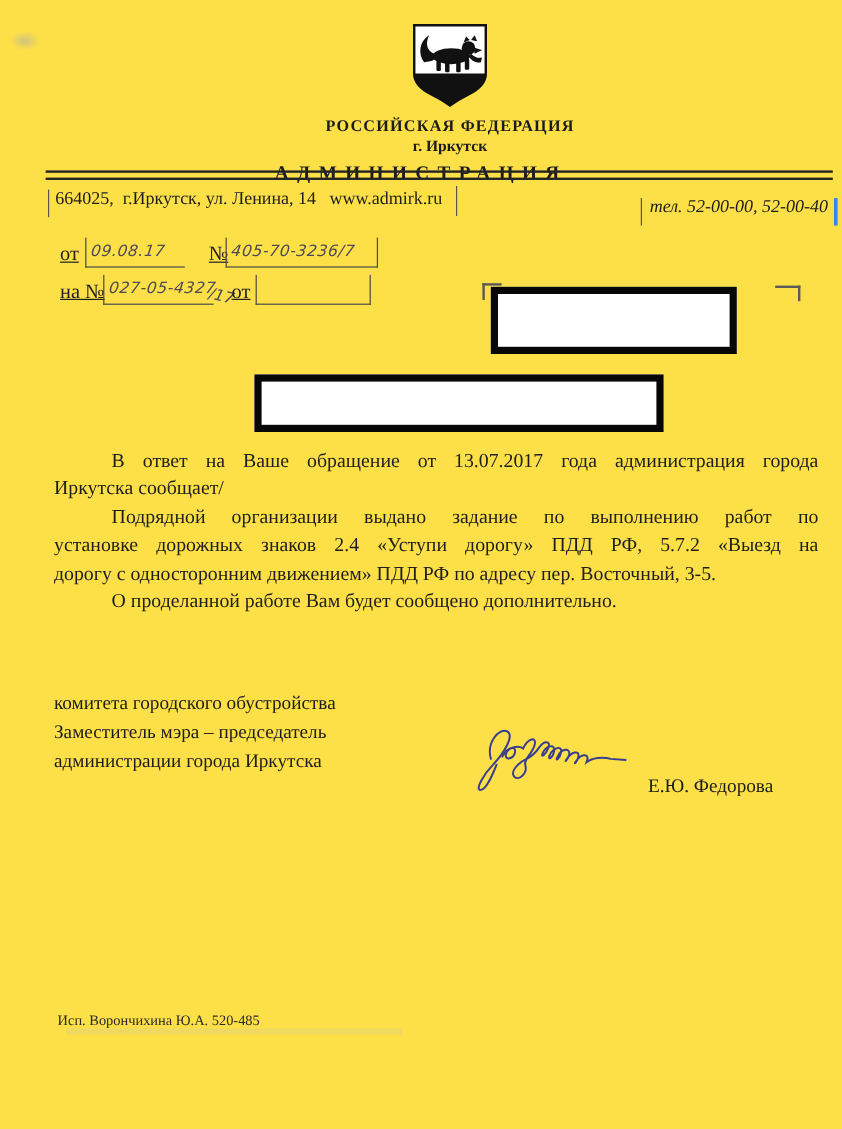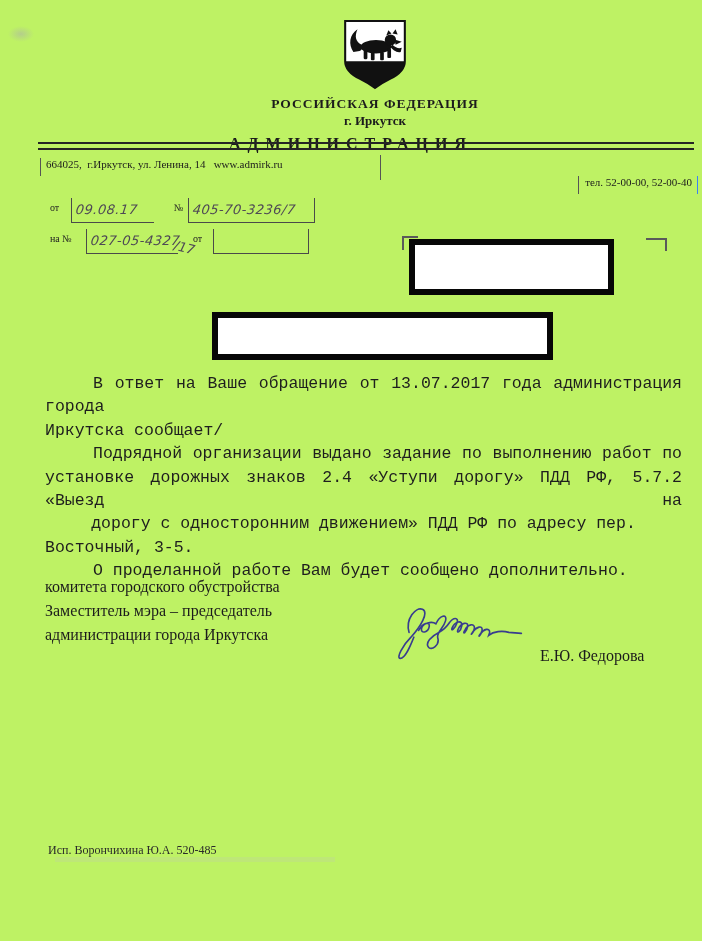--- a/index.html
+++ b/index.html
@@ -1,67 +1,67 @@
 <!DOCTYPE html>
 <html><head>
 <meta charset="utf-8">
 <style>
   html,body{margin:0;padding:0;background:#e8e8e8;}
   .page{
     position:relative;width:702px;height:941px;margin:0 auto;
-    background:#bef264;overflow:hidden;
+    background:#fde047;overflow:hidden;
     font-family:"Liberation Serif",serif;color:#1c1c1c;
   }
   
   .smudge{position:absolute;left:8px;top:26px;width:26px;height:16px;
     background:radial-gradient(closest-side,rgba(170,170,178,.5),rgba(170,170,178,0));}
   .noiseband{position:absolute;left:55px;top:857px;width:280px;height:5px;
     background:rgba(190,190,190,.22);}
 
   
   .header{position:absolute;top:18px;left:0;width:702px;text-align:center;}
   .crest-wrap{transform:translateX(24px);}
   .country{transform:translateX(24px);font-weight:bold;font-size:13.5px;letter-spacing:1px;margin-top:2px;}
   .city{transform:translateX(24px);font-weight:bold;font-size:13px;margin-top:1px;}
   .org{font-weight:bold;font-size:16px;letter-spacing:7px;margin-top:6px;}
   .double-rule{position:absolute;left:38px;top:142px;width:656px;height:4px;
     border-top:2.5px solid #252525;border-bottom:2px solid #252525;}
 
   
-  .contact-row{position:absolute;left:0;top:153px;width:702px;height:28px;font-size:11px;}
+  .contact-row{position:absolute;left:0;top:153px;width:702px;height:28px;font-size:15px;}
   .addr{position:absolute;left:40px;top:5px;white-space:pre;
     border-left:1px solid #555;padding-left:5px;padding-bottom:6px;}
   .vbar{position:absolute;width:1px;height:25px;background:#555;}
   .vbar.mid{left:380px;top:2px;}
-  .phone{position:absolute;right:4px;top:23px;white-space:pre;
-    border-left:1px solid #555;border-right:1px solid #3b82f6;
-    padding:0 5px 6px 6px;}
+  .phone{position:absolute;right:4px;top:12px;white-space:pre;
+    border-left:1px solid #555;border-right:3px solid #3b82f6;
+    padding:0 5px 6px 6px;font-style:italic;}
 
   
-  .ref-label{position:absolute;font-size:10px;color:#222;}
+  .ref-label{position:absolute;font-size:17px;color:#222;text-decoration:underline;}
   .field{position:absolute;border-left:1px solid #4a4a4a;border-bottom:1px solid #4a4a4a;}
   .field.closed{border-right:1px solid #4a4a4a;}
   .hand{font-family:"DejaVu Sans",sans-serif;font-style:italic;font-size:13px;
     color:#4e4955;letter-spacing:.5px;display:inline-block;transform:skewX(-7deg);
     white-space:nowrap;padding:4px 0 1px 4px;}
   .hand-suffix{position:absolute;left:174px;top:240px;font-family:"DejaVu Sans",sans-serif;
     font-style:italic;font-size:13px;color:#4e4955;transform:rotate(14deg);}
 
   
   .corner-left{position:absolute;left:402px;top:236px;width:14px;height:12px;
     border-top:2px solid #5a5a5a;border-left:2px solid #5a5a5a;}
   .corner-right{position:absolute;left:646px;top:238px;width:19px;height:11px;
     border-top:2px solid #5a5a5a;border-right:2px solid #5a5a5a;}
   .redaction{position:absolute;background:#fff;border:6px solid #070707;}
   .redaction.r1{left:409px;top:239px;width:193px;height:44px;}
   .redaction.r2{left:212px;top:312px;width:329px;height:36px;}
 
   
   .body-text{position:absolute;left:45px;top:372px;width:637px;
-    font-size:16.5px;line-height:23.4px;color:#1e1e1e;font-family:Liberation Mono, monospace;}
+    font-size:16.5px;line-height:23.4px;color:#1e1e1e;}
   .bline{text-align:justify;text-align-last:justify;}
   .bline.last{text-align:center;text-align-last:left;}
   .bline.indent{text-indent:48px;}
 
   
   .sig-position{position:absolute;left:45px;top:575px;font-size:16px;line-height:24px;}
   .sig-scribble{position:absolute;left:384px;top:594px;}
   .sig-name{position:absolute;left:540px;top:647px;font-size:16px;}
 
   

